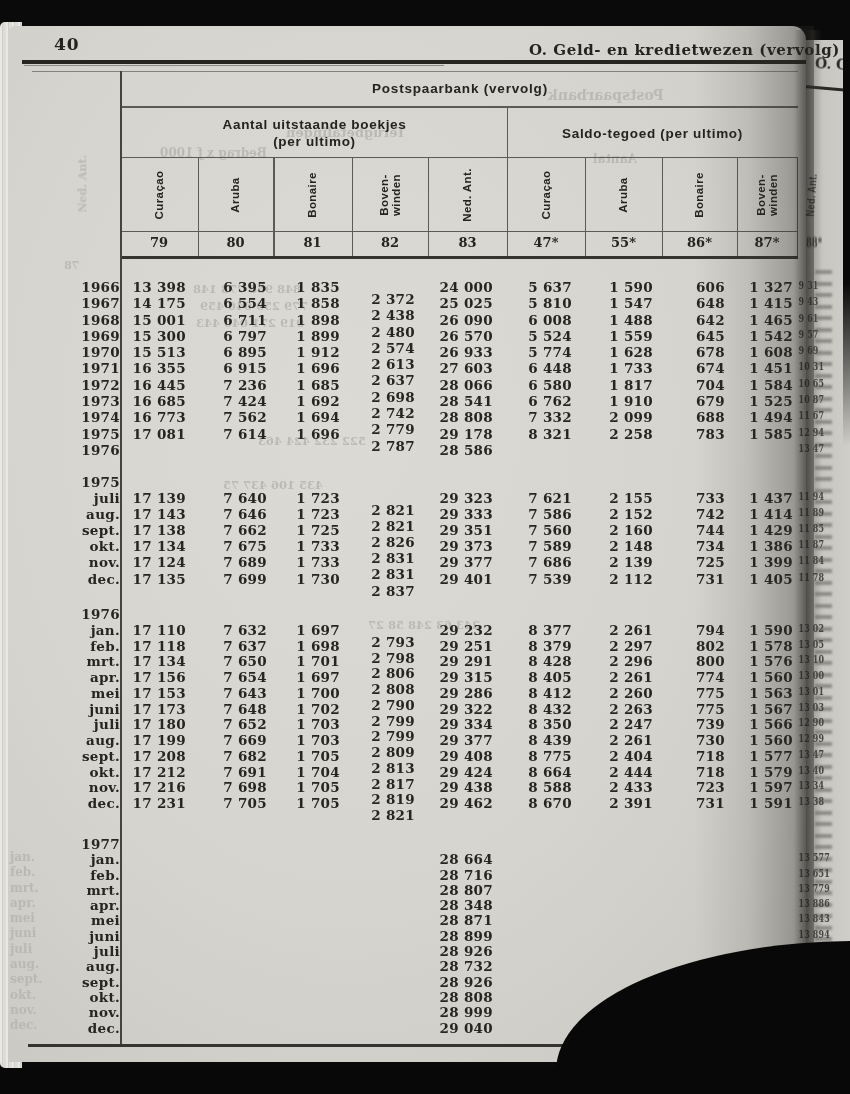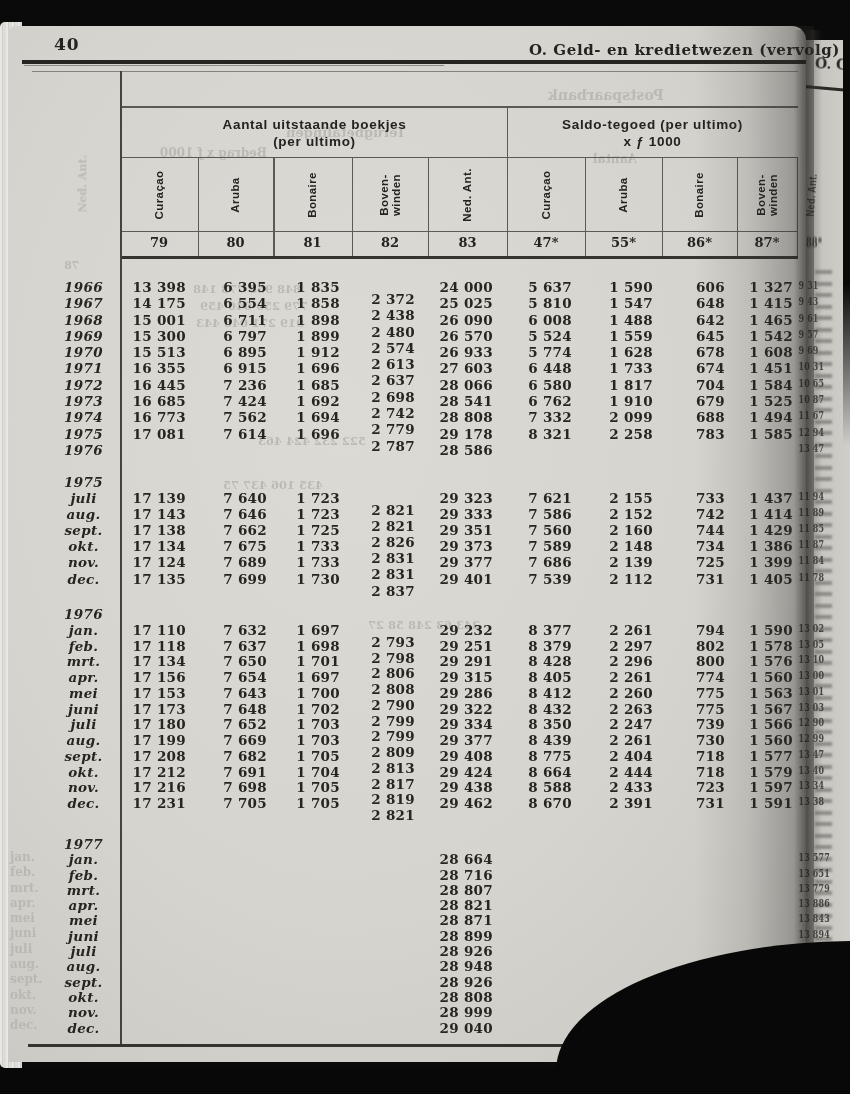--- a/index.html
+++ b/index.html
@@ -50,21 +50,21 @@
     font:bold 13px "DejaVu Serif",serif;color:#24231f;}
   .cnum.edge{filter:blur(.8px);transform:scaleX(.65);opacity:.85;}
   .section{position:absolute;left:27px;width:830px;}
   .row{white-space:nowrap;}
   .sec0 .row{height:16.3px;line-height:16.3px;}
   .sec1 .row{height:16.1px;line-height:16.1px;}
   .sec2 .row{height:15.75px;line-height:15.75px;}
   .sec3 .row{height:15.3px;line-height:15.3px;}
   .lab,.cell{display:inline-block;box-sizing:border-box;vertical-align:top;
     font:bold 13.5px "DejaVu Serif",serif;color:#26251f;letter-spacing:.3px;white-space:pre;}
-  .lab{width:85px;padding-left:12px;font-style:italic;text-align:center;}
+  .lab{width:85px;padding-left:12px;text-align:right;}
   .cell{text-align:right;padding-right:12px;}
   .c0{width:78px;}.c1{width:75px;padding-right:6px;}.c2{width:79px;}.c3{width:76px;padding-right:13px;margin-top:12px;}
   .c4{width:79px;padding-right:14px;}.c5{width:78px;padding-right:13px;}.c6{width:77px;padding-right:9px;}
   .c7{width:75px;}.c8{width:60px;padding-right:4px;}
   .c9{width:34px;text-align:left;padding:0 0 0 2px;font-size:11px;color:#454440;
     transform:scaleX(.72);transform-origin:left center;filter:blur(.6px);}
   .ghostlayer{position:absolute;inset:0;z-index:2;pointer-events:none;}
   .ghost{position:absolute;color:#b6b5b0;font-weight:bold;font-family:"DejaVu Serif",serif;
     filter:blur(.7px);opacity:.85;white-space:pre-line;line-height:15.3px;}
 </style>
@@ -129,28 +129,28 @@
       <div class="line" style="left:499px;top:80px;width:1px;height:150px"></div>
       <div class="line" style="left:190px;top:132px;width:1px;height:98px"></div>
       <div class="line" style="left:265px;top:132px;width:1.5px;height:98px"></div>
       <div class="line" style="left:344px;top:132px;width:1px;height:98px"></div>
       <div class="line" style="left:420px;top:132px;width:1px;height:98px"></div>
       <div class="line" style="left:577px;top:132px;width:1px;height:98px"></div>
       <div class="line" style="left:654px;top:132px;width:1px;height:98px"></div>
       <div class="line" style="left:729px;top:132px;width:1px;height:98px"></div>
       <div class="line" style="left:789px;top:132px;width:1px;height:98px"></div>
 
+      <div class="ttl">Postspaarbank (vervolg)</div>
 
       <div class="grp" style="left:114px;width:385px">
         <span>Aantal uitstaande boekjes</span>
         <span>(per ultimo)</span>
       </div>
       <div class="grp" style="left:499px;width:291px">
         <span>Saldo-tegoed (per ultimo)</span>
-        <span>x ƒ 1000</span>
       </div>
 
       <div class="vlab" style="left:134px">
           <span>Curaçao</span>
         </div>
       <div class="vlab" style="left:210px">
           <span>Aruba</span>
         </div>
       <div class="vlab" style="left:287px">
           <span>Bonaire</span>
@@ -226,25 +226,25 @@
             <div class="row"><span class="lab">sept.</span><span class="cell c0">17 208</span><span class="cell c1">7 682</span><span class="cell c2">1 705</span><span class="cell c3">2 813</span><span class="cell c4">29 408</span><span class="cell c5">8 775</span><span class="cell c6">2 404</span><span class="cell c7">718</span><span class="cell c8">1 577</span><span class="cell c9">13 47</span></div>
             <div class="row"><span class="lab">okt.</span><span class="cell c0">17 212</span><span class="cell c1">7 691</span><span class="cell c2">1 704</span><span class="cell c3">2 817</span><span class="cell c4">29 424</span><span class="cell c5">8 664</span><span class="cell c6">2 444</span><span class="cell c7">718</span><span class="cell c8">1 579</span><span class="cell c9">13 40</span></div>
             <div class="row"><span class="lab">nov.</span><span class="cell c0">17 216</span><span class="cell c1">7 698</span><span class="cell c2">1 705</span><span class="cell c3">2 819</span><span class="cell c4">29 438</span><span class="cell c5">8 588</span><span class="cell c6">2 433</span><span class="cell c7">723</span><span class="cell c8">1 597</span><span class="cell c9">13 34</span></div>
             <div class="row"><span class="lab">dec.</span><span class="cell c0">17 231</span><span class="cell c1">7 705</span><span class="cell c2">1 705</span><span class="cell c3">2 821</span><span class="cell c4">29 462</span><span class="cell c5">8 670</span><span class="cell c6">2 391</span><span class="cell c7">731</span><span class="cell c8">1 591</span><span class="cell c9">13 38</span></div>
           </div>
           <div class="section sec3" style="top: 810px;">
             <div class="row"><span class="lab">1977</span></div>
             <div class="row"><span class="lab">jan.</span><span class="cell c0"></span><span class="cell c1"></span><span class="cell c2"></span><span class="cell c3"></span><span class="cell c4">28 664</span><span class="cell c5"></span><span class="cell c6"></span><span class="cell c7"></span><span class="cell c8"></span><span class="cell c9">13 577</span></div>
             <div class="row"><span class="lab">feb.</span><span class="cell c0"></span><span class="cell c1"></span><span class="cell c2"></span><span class="cell c3"></span><span class="cell c4">28 716</span><span class="cell c5"></span><span class="cell c6"></span><span class="cell c7"></span><span class="cell c8"></span><span class="cell c9">13 651</span></div>
             <div class="row"><span class="lab">mrt.</span><span class="cell c0"></span><span class="cell c1"></span><span class="cell c2"></span><span class="cell c3"></span><span class="cell c4">28 807</span><span class="cell c5"></span><span class="cell c6"></span><span class="cell c7"></span><span class="cell c8"></span><span class="cell c9">13 779</span></div>
-            <div class="row"><span class="lab">apr.</span><span class="cell c0"></span><span class="cell c1"></span><span class="cell c2"></span><span class="cell c3"></span><span class="cell c4">28 821</span><span class="cell c5"></span><span class="cell c6"></span><span class="cell c7"></span><span class="cell c8"></span><span class="cell c9">13 886</span></div>
+            <div class="row"><span class="lab">apr.</span><span class="cell c0"></span><span class="cell c1"></span><span class="cell c2"></span><span class="cell c3"></span><span class="cell c4">28 348</span><span class="cell c5"></span><span class="cell c6"></span><span class="cell c7"></span><span class="cell c8"></span><span class="cell c9">13 886</span></div>
             <div class="row"><span class="lab">mei</span><span class="cell c0"></span><span class="cell c1"></span><span class="cell c2"></span><span class="cell c3"></span><span class="cell c4">28 871</span><span class="cell c5"></span><span class="cell c6"></span><span class="cell c7"></span><span class="cell c8"></span><span class="cell c9">13 843</span></div>
             <div class="row"><span class="lab">juni</span><span class="cell c0"></span><span class="cell c1"></span><span class="cell c2"></span><span class="cell c3"></span><span class="cell c4">28 899</span><span class="cell c5"></span><span class="cell c6"></span><span class="cell c7"></span><span class="cell c8"></span><span class="cell c9">13 894</span></div>
             <div class="row"><span class="lab">juli</span><span class="cell c0"></span><span class="cell c1"></span><span class="cell c2"></span><span class="cell c3"></span><span class="cell c4">28 926</span><span class="cell c5"></span><span class="cell c6"></span><span class="cell c7"></span><span class="cell c8"></span><span class="cell c9">13 820</span></div>
-            <div class="row"><span class="lab">aug.</span><span class="cell c0"></span><span class="cell c1"></span><span class="cell c2"></span><span class="cell c3"></span><span class="cell c4">28 948</span><span class="cell c5"></span><span class="cell c6"></span><span class="cell c7"></span><span class="cell c8"></span><span class="cell c9">13 709</span></div>
+            <div class="row"><span class="lab">aug.</span><span class="cell c0"></span><span class="cell c1"></span><span class="cell c2"></span><span class="cell c3"></span><span class="cell c4">28 732</span><span class="cell c5"></span><span class="cell c6"></span><span class="cell c7"></span><span class="cell c8"></span><span class="cell c9">13 709</span></div>
             <div class="row"><span class="lab">sept.</span><span class="cell c0"></span><span class="cell c1"></span><span class="cell c2"></span><span class="cell c3"></span><span class="cell c4">28 926</span><span class="cell c5"></span><span class="cell c6"></span><span class="cell c7"></span><span class="cell c8"></span><span class="cell c9">13 627</span></div>
             <div class="row"><span class="lab">okt.</span><span class="cell c0"></span><span class="cell c1"></span><span class="cell c2"></span><span class="cell c3"></span><span class="cell c4">28 808</span><span class="cell c5"></span><span class="cell c6"></span><span class="cell c7"></span><span class="cell c8"></span><span class="cell c9">13 698</span></div>
             <div class="row"><span class="lab">nov.</span><span class="cell c0"></span><span class="cell c1"></span><span class="cell c2"></span><span class="cell c3"></span><span class="cell c4">28 999</span><span class="cell c5"></span><span class="cell c6"></span><span class="cell c7"></span><span class="cell c8"></span><span class="cell c9">13 603</span></div>
             <div class="row"><span class="lab">dec.</span><span class="cell c0"></span><span class="cell c1"></span><span class="cell c2"></span><span class="cell c3"></span><span class="cell c4">29 040</span><span class="cell c5"></span><span class="cell c6"></span><span class="cell c7"></span><span class="cell c8"></span><span class="cell c9">13 759</span></div>
           </div>
         </div>
     </div>
 
     <div class="curl"></div>
   </div>

